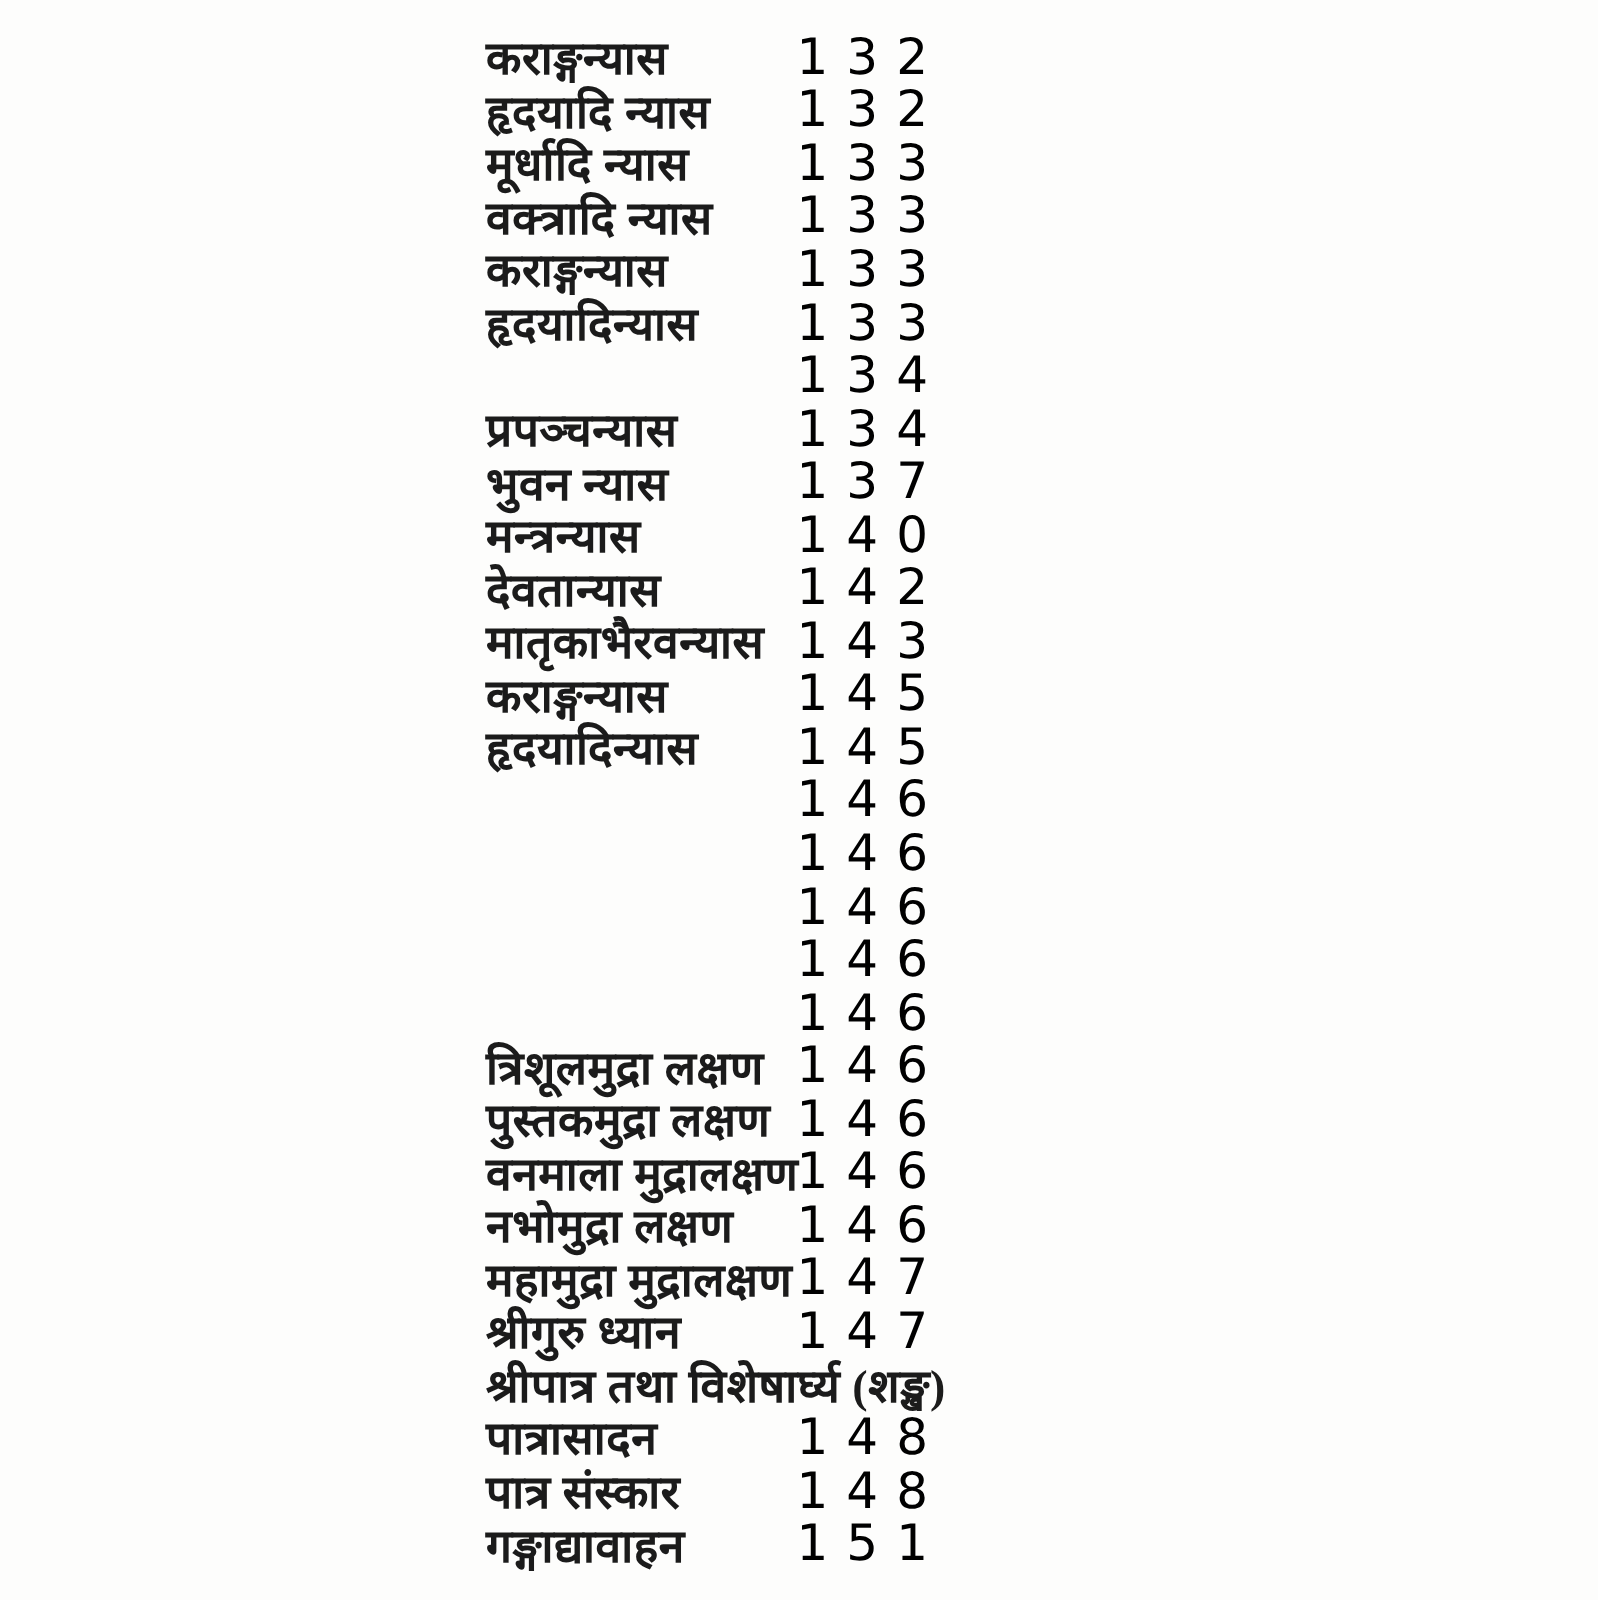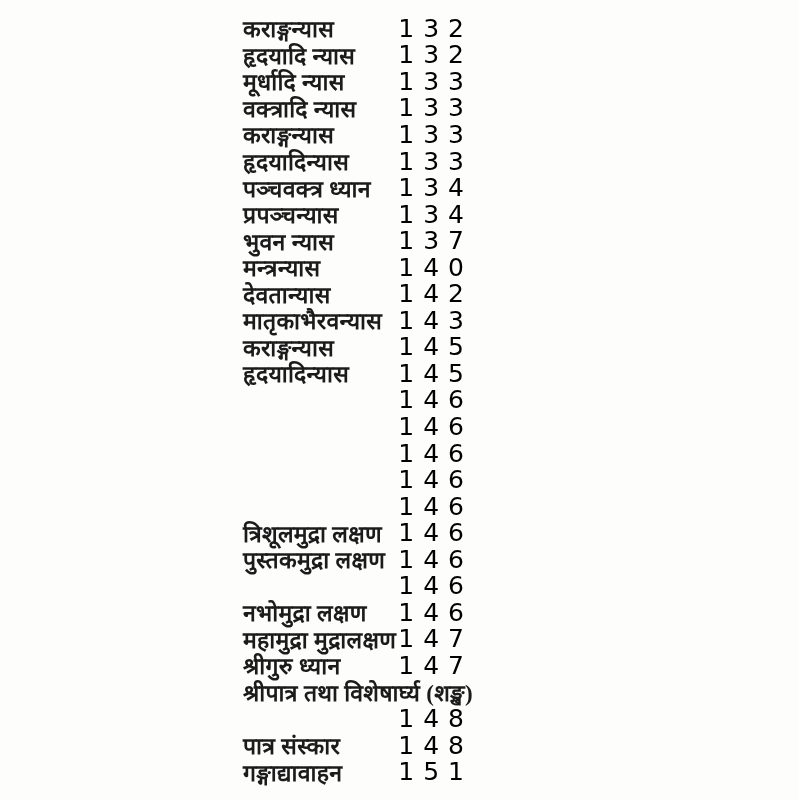--- a/index.html
+++ b/index.html
@@ -79,21 +79,20 @@
     <span class="title">कराङ्गन्यास</span>
     <span class="pagenum">13<span>3</span></span>
   </div>
 
   <div class="row">
     <span class="title">हृदयादिन्यास</span>
     <span class="pagenum">13<span>3</span></span>
   </div>
 
   <div class="row">
-    <span class="title">पञ्चवक्त्र ध्यान</span>
     <span class="pagenum">13<span>4</span></span>
   </div>
 
   <div class="row">
     <span class="title">प्रपञ्चन्यास</span>
     <span class="pagenum">13<span>4</span></span>
   </div>
 
   <div class="row">
     <span class="title">भुवन न्यास</span>
@@ -150,20 +149,21 @@
     <span class="title">त्रिशूलमुद्रा लक्षण</span>
     <span class="pagenum">14<span>6</span></span>
   </div>
 
   <div class="row">
     <span class="title">पुस्तकमुद्रा लक्षण</span>
     <span class="pagenum">14<span>6</span></span>
   </div>
 
   <div class="row">
+    <span class="title">वनमाला मुद्रालक्षण</span>
     <span class="pagenum">14<span>6</span></span>
   </div>
 
   <div class="row">
     <span class="title">नभोमुद्रा लक्षण</span>
     <span class="pagenum">14<span>6</span></span>
   </div>
 
   <div class="row">
     <span class="title">महामुद्रा मुद्रालक्षण</span>
@@ -174,20 +174,21 @@
     <span class="title">श्रीगुरु ध्यान</span>
     <span class="pagenum">14<span>7</span></span>
   </div>
 
   <div class="row">
     <span class="title">श्रीपात्र तथा विशेषार्घ्य (शङ्ख)</span>
     <span class="pagenum"></span>
   </div>
 
   <div class="row">
+    <span class="title">पात्रासादन</span>
     <span class="pagenum">14<span>8</span></span>
   </div>
 
   <div class="row">
     <span class="title">पात्र संस्कार</span>
     <span class="pagenum">14<span>8</span></span>
   </div>
 
   <div class="row">
     <span class="title">गङ्गाद्यावाहन</span>

